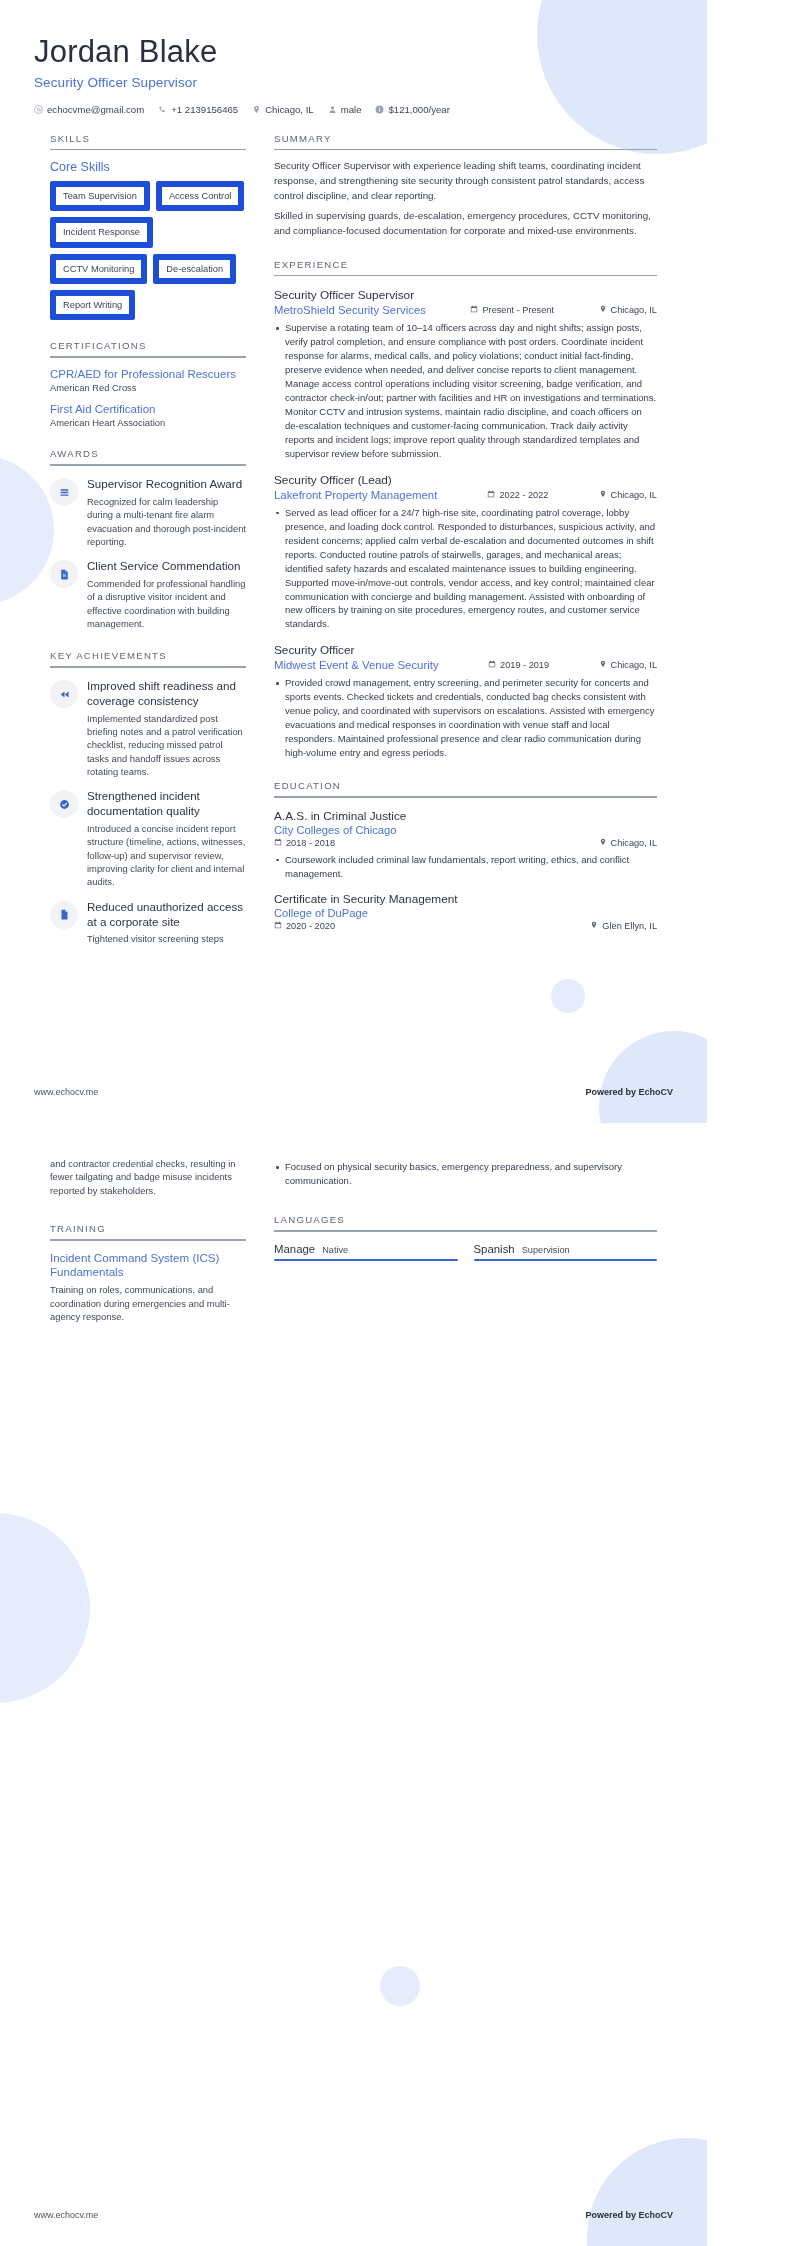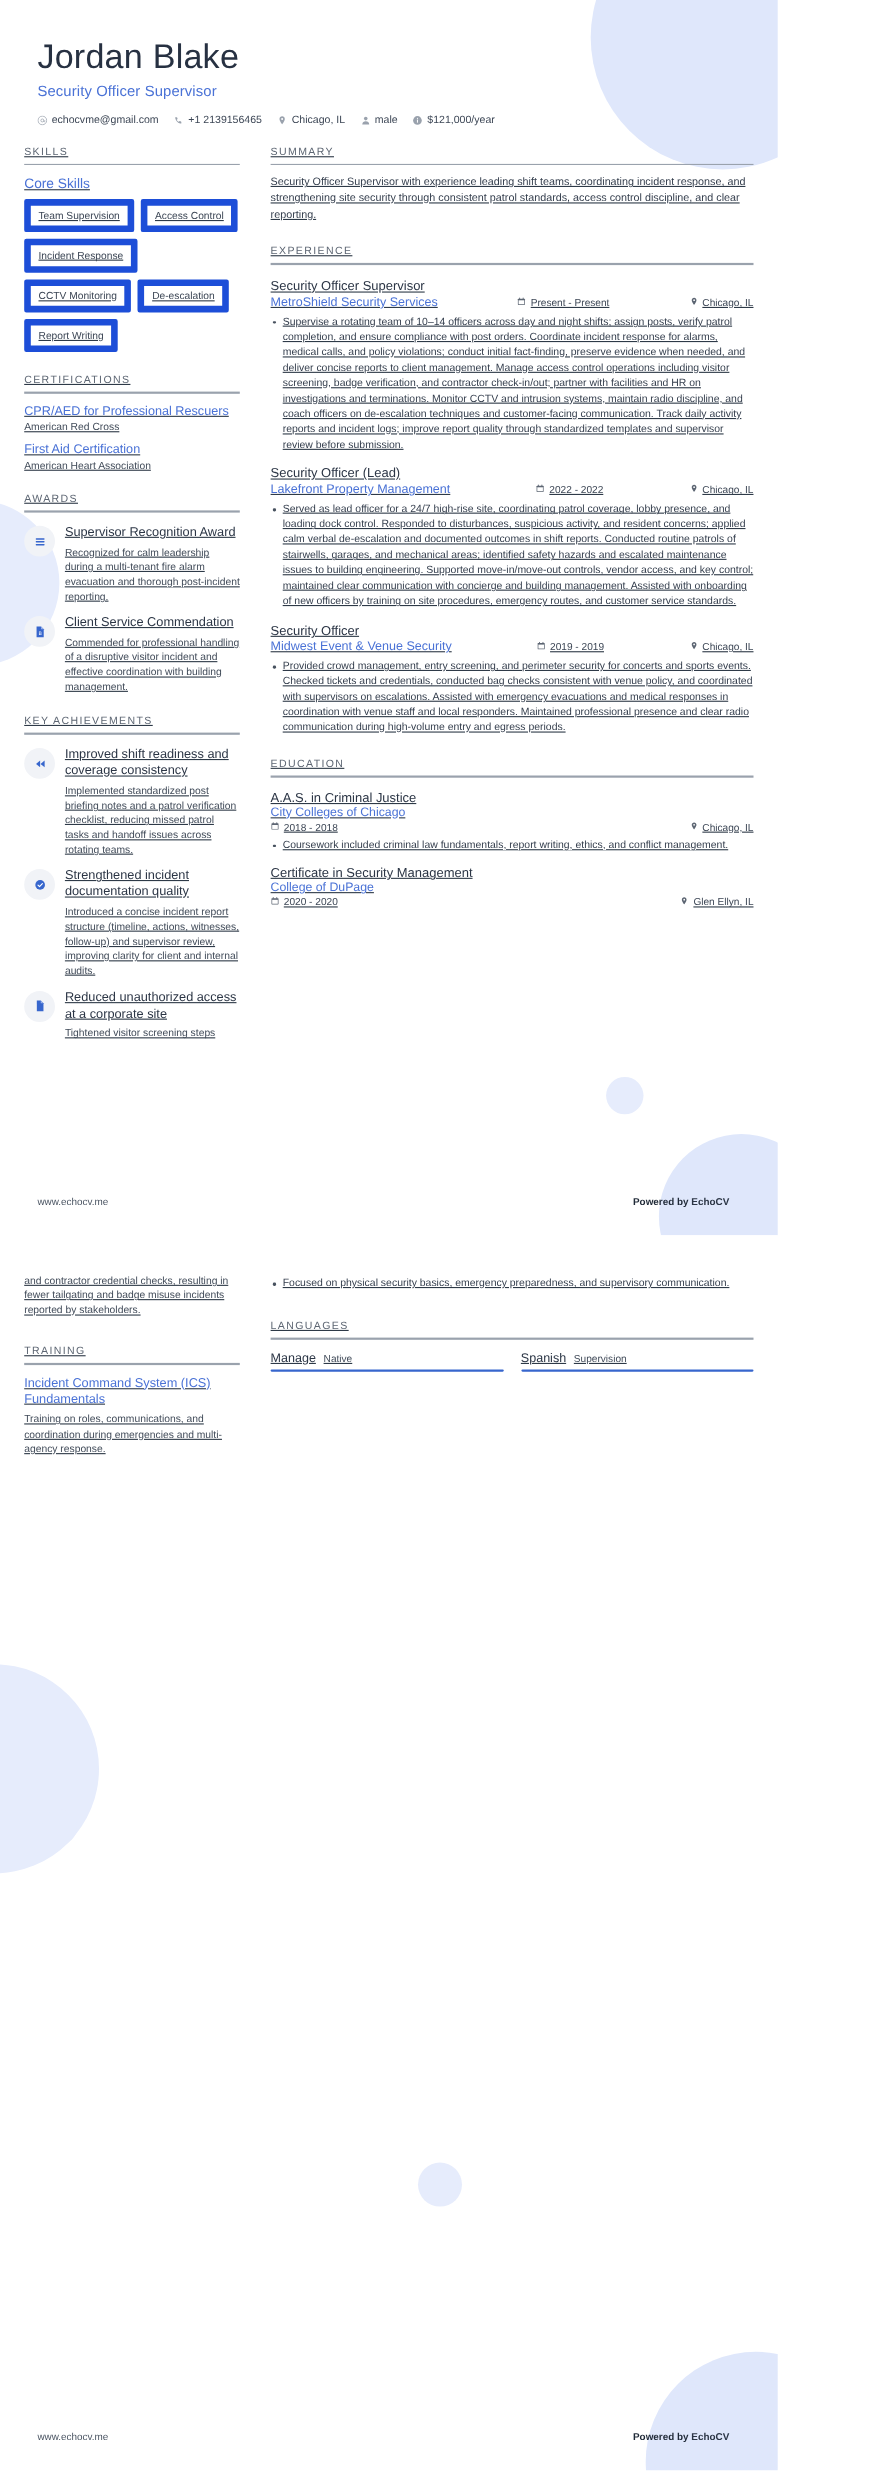--- a/index.html
+++ b/index.html
@@ -42,21 +42,21 @@
     align-items: center;
     gap: 5px 14px;
     margin-top: 14px;
     font-size: 9.6px;
     color: #3c4655;
   }
   .contact-item { display: flex; align-items: center; gap: 4px; white-space: nowrap; }
   .contact-item svg { display: block; }
 
   
-  .cols { display: flex; padding: 0 22px; margin-top: 18px; align-items: flex-start; text-decoration: underline; }
+  .cols { display: flex; padding: 0 50px; margin-top: 18px; align-items: flex-start; }
   .col-left { width: 196px; flex: 0 0 196px; }
   .col-gap { width: 28px; flex: 0 0 28px; }
   .col-right { flex: 1 1 auto; }
 
   
   .sec { margin-top: 20px; }
   .sec:first-child { margin-top: 0; }
   .sec-title {
     font-size: 9.6px;
     letter-spacing: 1.25px;
@@ -145,21 +145,21 @@
   .langs { display: flex; gap: 16px; margin-top: 11px; }
   .lang { flex: 1 1 0; }
   .lang-row { display: flex; align-items: baseline; gap: 7px; }
   .lang-name { font-size: 11.4px; color: #2b3545; }
   .lang-level { font-size: 9.2px; color: #414b59; }
   .lang-bar { height: 2.6px; background: #3766cd; margin-top: 4px; border-radius: 2px; }
 
   
   .footer {
     position: absolute;
-    left: 0; right: 10px; bottom: 26px;
+    left: 0; right: 0; bottom: 26px;
     display: flex;
     justify-content: space-between;
     align-items: center;
     padding: 0 34px;
     z-index: 3;
   }
   .footer-left { font-size: 9px; color: #4b5563; }
   .footer-right { font-size: 9px; color: #1f2937; font-weight: bold; }
   .footer-right .brand { color: #2b3545; }
 </style>
@@ -340,20 +340,21 @@
       </div>
 
       <div class="col-gap"></div>
 
       <div class="col-right">
 
         <div class="sec">
           <div class="sec-title">SUMMARY</div>
           <div class="sec-rule"></div>
           <div class="para">Security Officer Supervisor with experience leading shift teams, coordinating incident response, and strengthening site security through consistent patrol standards, access control discipline, and clear reporting.</div>
+          <div class="para">Skilled in supervising guards, de-escalation, emergency procedures, CCTV monitoring, and compliance-focused documentation for corporate and mixed-use environments.</div>
         </div>
 
         <div class="sec">
           <div class="sec-title">EXPERIENCE</div>
           <div class="sec-rule"></div>
 
           <div class="xp">
             <div class="xp-role">Security Officer Supervisor</div>
             <div class="xp-meta">
               <span class="xp-company">MetroShield Security Services</span>

